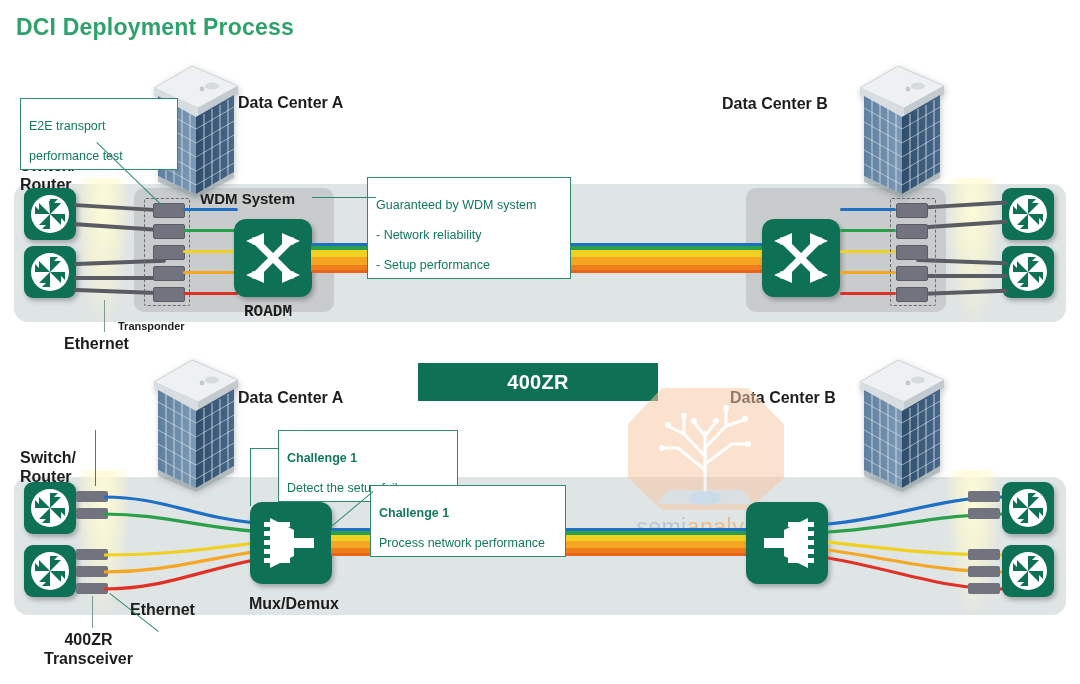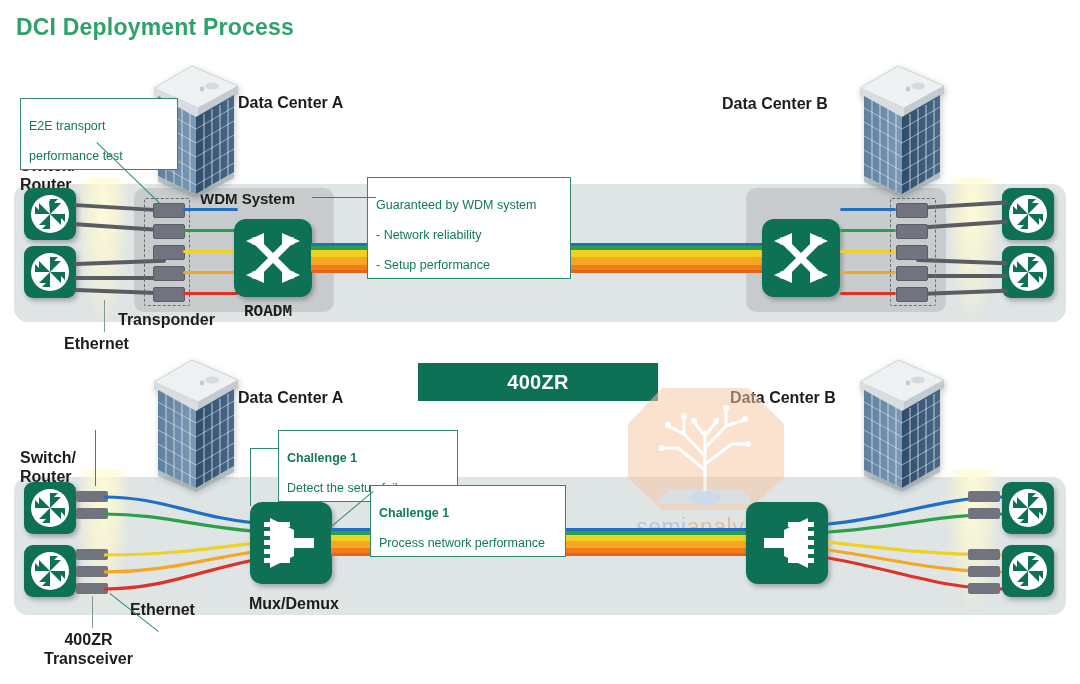--- a/index.html
+++ b/index.html
@@ -20,21 +20,21 @@
   
   .panel{background:#dfe4e4;border-radius:14px;}
   #panel-top{left:14px;top:184px;width:1052px;height:138px;}
   #panel-bottom{left:14px;top:477px;width:1052px;height:138px;}
   .subpanel{background:#c9cccc;border-radius:10px;}
   #wdm-box-a{left:134px;top:188px;width:200px;height:124px;}
   #wdm-box-b{left:746px;top:188px;width:200px;height:124px;}
 
   
   .lbl{color:#1d1d1d;font-weight:bold;font-size:16px;white-space:pre;line-height:19px;}
-  .lbl.sm{font-size:16px;}
+  .lbl.sm{font-size:11px;margin-top:7px;}
   #label-dc-a-top{left:238px;top:93px;}
   #label-dc-b-top{left:722px;top:94px;}
   #label-dc-a-bot{left:238px;top:388px;}
   #label-dc-b-bot{left:730px;top:388px;}
   #label-switch-router-top{left:20px;top:156px;}
   #label-switch-router-bot{left:20px;top:448px;}
   #label-transponder{left:118px;top:310px;}
   #label-ethernet-top{left:64px;top:334px;}
   #label-roadm{left:244px;top:303px;font-family:Liberation Mono, monospace;}
   #label-ethernet-bot{left:130px;top:600px;}

